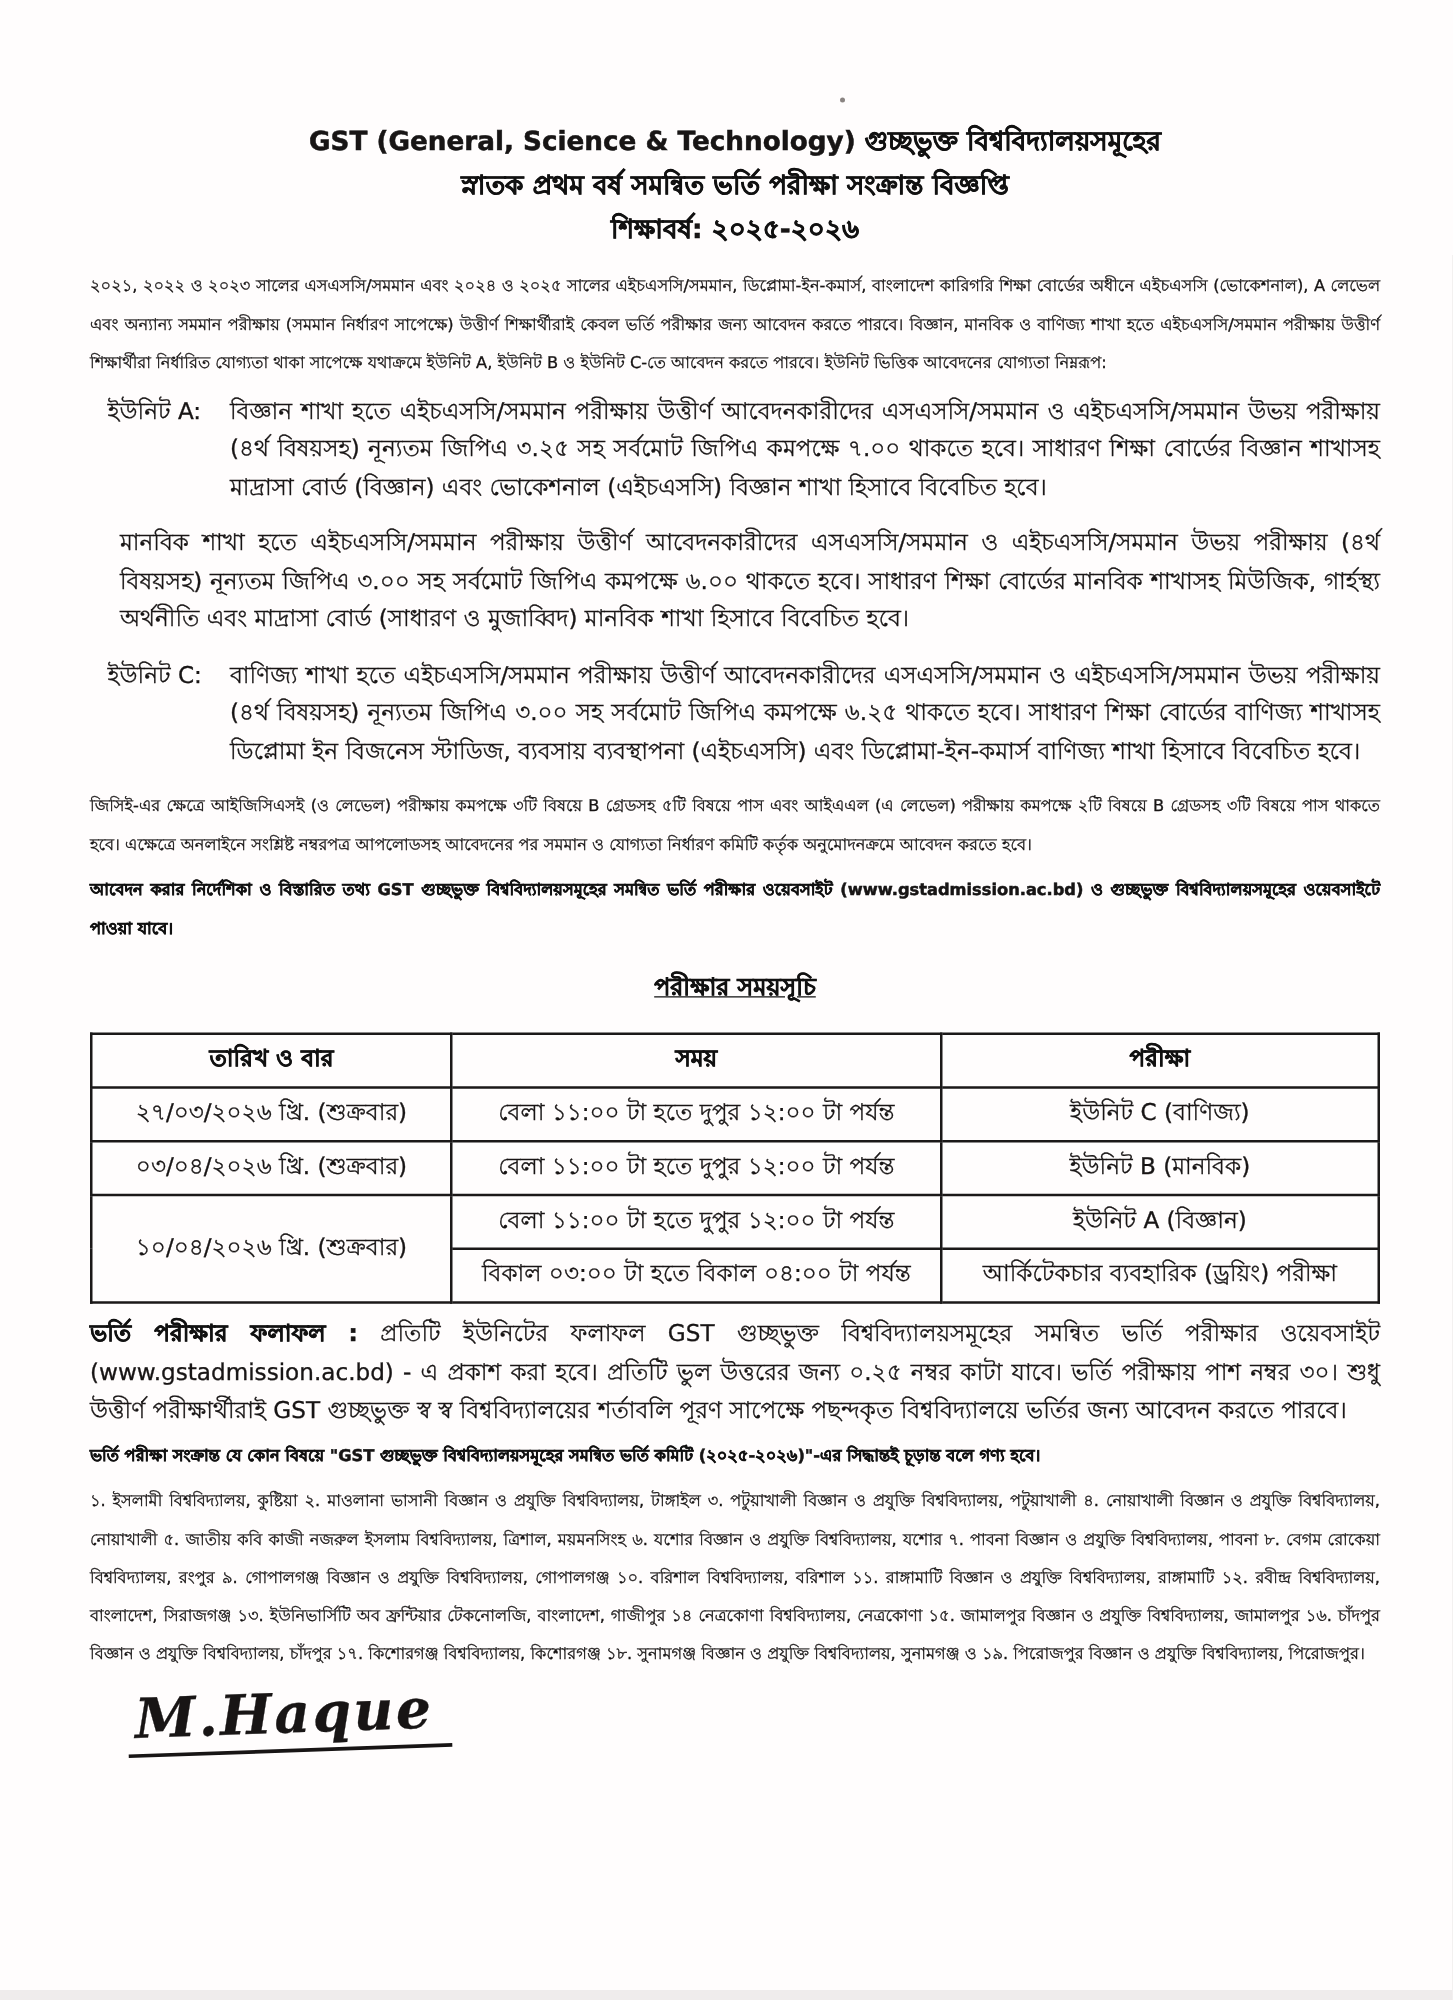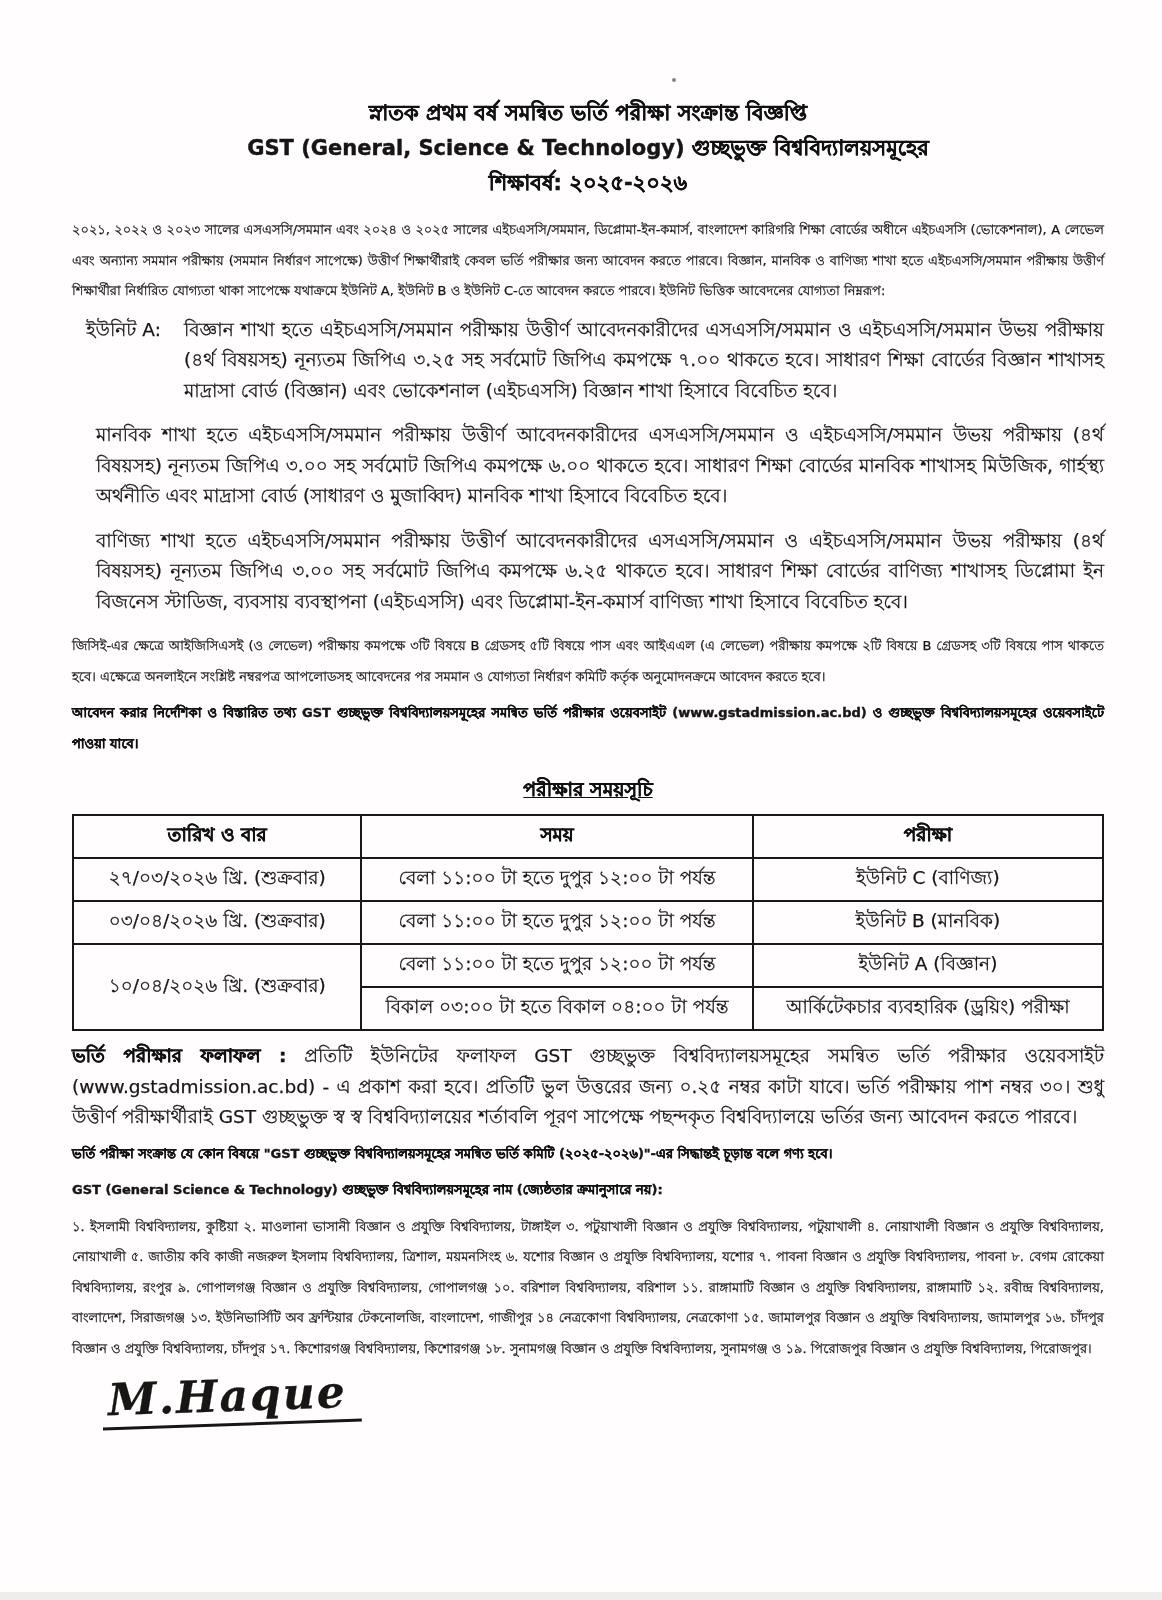--- a/index.html
+++ b/index.html
@@ -19,21 +19,21 @@
   .title-block{text-align:center;margin-bottom:14px;}
   .title-line{font-weight:bold;font-size:21px;line-height:35px;-webkit-text-stroke:0.4px #111;}
   .para{
     font-size:13px;line-height:30.5px;text-align:justify;margin:0 0 6px 0;
   }
   .bold{font-weight:bold;-webkit-text-stroke:0.4px #111;}
   .units{margin:8px 0 10px 0;}
   .unit-row{display:flex;margin:0 0 14px 0;padding-left:14px;}
   .unit-label{flex:0 0 88px;font-size:18.5px;line-height:30.5px;white-space:nowrap;}
   .unit-text{flex:1;font-size:18.5px;line-height:30.5px;text-align:justify;padding-left:10px;}
-  .table-title-wrap{text-align:center;margin:16px 0 7px 0;}
+  .table-title-wrap{text-align:center;margin:16px 0 19px 0;}
   .table-title{font-weight:bold;font-size:19px;text-decoration:underline;-webkit-text-stroke:0.4px #111;}
   table.schedule{
     width:100%;border-collapse:collapse;margin:0 0 10px 0;
     font-size:18.5px;
     padding-left:48px;
   }
   table.schedule th, table.schedule td{
     border:2.5px solid #1b1818;
     text-align:center;vertical-align:middle;
     padding:5px 6px;
@@ -57,36 +57,37 @@
   }
   .bottom-shade{position:absolute;left:0;bottom:0;width:100%;height:8px;background:#efecec;}
 </style>
 </head>
 <body>
 
 <div class="page">
   <div class="speck"></div>
 
   <div class="title-block">
+    <div class="title-line">GST (General, Science &amp; Technology) গুচ্ছভুক্ত বিশ্ববিদ্যালয়সমূহের</div>
     <div class="title-line">স্নাতক প্রথম বর্ষ সমন্বিত ভর্তি পরীক্ষা সংক্রান্ত বিজ্ঞপ্তি</div>
-    <div class="title-line">GST (General, Science &amp; Technology) গুচ্ছভুক্ত বিশ্ববিদ্যালয়সমূহের</div>
     <div class="title-line">শিক্ষাবর্ষ: ২০২৫-২০২৬</div>
   </div>
 
   <p class="para">২০২১, ২০২২ ও ২০২৩ সালের এসএসসি/সমমান এবং ২০২৪ ও ২০২৫ সালের এইচএসসি/সমমান, ডিপ্লোমা-ইন-কমার্স, বাংলাদেশ কারিগরি শিক্ষা বোর্ডের অধীনে এইচএসসি (ভোকেশনাল), A লেভেল এবং অন্যান্য সমমান পরীক্ষায় (সমমান নির্ধারণ সাপেক্ষে) উত্তীর্ণ শিক্ষার্থীরাই কেবল ভর্তি পরীক্ষার জন্য আবেদন করতে পারবে। বিজ্ঞান, মানবিক ও বাণিজ্য শাখা হতে এইচএসসি/সমমান পরীক্ষায় উত্তীর্ণ শিক্ষার্থীরা নির্ধারিত যোগ্যতা থাকা সাপেক্ষে যথাক্রমে ইউনিট A, ইউনিট B ও ইউনিট C-তে আবেদন করতে পারবে। ইউনিট ভিত্তিক আবেদনের যোগ্যতা নিম্নরূপ:</p>
 
   <div class="units">
     <div class="unit-row">
       <span class="unit-label">ইউনিট A:</span>
       <span class="unit-text">বিজ্ঞান শাখা হতে এইচএসসি/সমমান পরীক্ষায় উত্তীর্ণ আবেদনকারীদের এসএসসি/সমমান ও এইচএসসি/সমমান উভয় পরীক্ষায় (৪র্থ বিষয়সহ) নূন্যতম জিপিএ ৩.২৫ সহ সর্বমোট জিপিএ কমপক্ষে ৭.০০ থাকতে হবে। সাধারণ শিক্ষা বোর্ডের বিজ্ঞান শাখাসহ মাদ্রাসা বোর্ড (বিজ্ঞান) এবং ভোকেশনাল (এইচএসসি) বিজ্ঞান শাখা হিসাবে বিবেচিত হবে।</span>
     </div>
     <div class="unit-row">
       <span class="unit-text">মানবিক শাখা হতে এইচএসসি/সমমান পরীক্ষায় উত্তীর্ণ আবেদনকারীদের এসএসসি/সমমান ও এইচএসসি/সমমান উভয় পরীক্ষায় (৪র্থ বিষয়সহ) নূন্যতম জিপিএ ৩.০০ সহ সর্বমোট জিপিএ কমপক্ষে ৬.০০ থাকতে হবে। সাধারণ শিক্ষা বোর্ডের মানবিক শাখাসহ মিউজিক, গার্হস্থ্য অর্থনীতি এবং মাদ্রাসা বোর্ড (সাধারণ ও মুজাব্বিদ) মানবিক শাখা হিসাবে বিবেচিত হবে।</span>
     </div>
     <div class="unit-row">
+      <span class="unit-label">ইউনিট C:</span>
       <span class="unit-text">বাণিজ্য শাখা হতে এইচএসসি/সমমান পরীক্ষায় উত্তীর্ণ আবেদনকারীদের এসএসসি/সমমান ও এইচএসসি/সমমান উভয় পরীক্ষায় (৪র্থ বিষয়সহ) নূন্যতম জিপিএ ৩.০০ সহ সর্বমোট জিপিএ কমপক্ষে ৬.২৫ থাকতে হবে। সাধারণ শিক্ষা বোর্ডের বাণিজ্য শাখাসহ ডিপ্লোমা ইন বিজনেস স্টাডিজ, ব্যবসায় ব্যবস্থাপনা (এইচএসসি) এবং ডিপ্লোমা-ইন-কমার্স বাণিজ্য শাখা হিসাবে বিবেচিত হবে।</span>
     </div>
   </div>
 
   <p class="para">জিসিই-এর ক্ষেত্রে আইজিসিএসই (ও লেভেল) পরীক্ষায় কমপক্ষে ৩টি বিষয়ে B গ্রেডসহ ৫টি বিষয়ে পাস এবং আইএএল (এ লেভেল) পরীক্ষায় কমপক্ষে ২টি বিষয়ে B গ্রেডসহ ৩টি বিষয়ে পাস থাকতে হবে। এক্ষেত্রে অনলাইনে সংশ্লিষ্ট নম্বরপত্র আপলোডসহ আবেদনের পর সমমান ও যোগ্যতা নির্ধারণ কমিটি কর্তৃক অনুমোদনক্রমে আবেদন করতে হবে।</p>
 
   <p class="para bold">আবেদন করার নির্দেশিকা ও বিস্তারিত তথ্য GST গুচ্ছভুক্ত বিশ্ববিদ্যালয়সমূহের সমন্বিত ভর্তি পরীক্ষার ওয়েবসাইট (www.gstadmission.ac.bd) ও গুচ্ছভুক্ত বিশ্ববিদ্যালয়সমূহের ওয়েবসাইটে পাওয়া যাবে।</p>
 
   <div class="table-title-wrap">
     <span class="table-title">পরীক্ষার সময়সূচি</span>
@@ -124,21 +125,20 @@
   </table>
 
 
   <p class="lead-para">
     <span class="bold">ভর্তি পরীক্ষার ফলাফল :</span>
     <span>প্রতিটি ইউনিটের ফলাফল GST গুচ্ছভুক্ত বিশ্ববিদ্যালয়সমূহের সমন্বিত ভর্তি পরীক্ষার ওয়েবসাইট (www.gstadmission.ac.bd) - এ প্রকাশ করা হবে। প্রতিটি ভুল উত্তরের জন্য ০.২৫ নম্বর কাটা যাবে। ভর্তি পরীক্ষায় পাশ নম্বর ৩০। শুধু উত্তীর্ণ পরীক্ষার্থীরাই GST গুচ্ছভুক্ত স্ব স্ব বিশ্ববিদ্যালয়ের শর্তাবলি পূরণ সাপেক্ষে পছন্দকৃত বিশ্ববিদ্যালয়ে ভর্তির জন্য আবেদন করতে পারবে।</span>
   </p>
 
   <p class="para bold">ভর্তি পরীক্ষা সংক্রান্ত যে কোন বিষয়ে "GST গুচ্ছভুক্ত বিশ্ববিদ্যালয়সমূহের সমন্বিত ভর্তি কমিটি (২০২৫-২০২৬)"-এর সিদ্ধান্তই চূড়ান্ত বলে গণ্য হবে।</p>
 
-  <p class="para bold">GST (General Science &amp; Technology) গুচ্ছভুক্ত বিশ্ববিদ্যালয়সমূহের নাম (জ্যেষ্ঠতার ক্রমানুসারে নয়):</p>
 
   <p class="para">১. ইসলামী বিশ্ববিদ্যালয়, কুষ্টিয়া ২. মাওলানা ভাসানী বিজ্ঞান ও প্রযুক্তি বিশ্ববিদ্যালয়, টাঙ্গাইল ৩. পটুয়াখালী বিজ্ঞান ও প্রযুক্তি বিশ্ববিদ্যালয়, পটুয়াখালী ৪. নোয়াখালী বিজ্ঞান ও প্রযুক্তি বিশ্ববিদ্যালয়, নোয়াখালী ৫. জাতীয় কবি কাজী নজরুল ইসলাম বিশ্ববিদ্যালয়, ত্রিশাল, ময়মনসিংহ ৬. যশোর বিজ্ঞান ও প্রযুক্তি বিশ্ববিদ্যালয়, যশোর ৭. পাবনা বিজ্ঞান ও প্রযুক্তি বিশ্ববিদ্যালয়, পাবনা ৮. বেগম রোকেয়া বিশ্ববিদ্যালয়, রংপুর ৯. গোপালগঞ্জ বিজ্ঞান ও প্রযুক্তি বিশ্ববিদ্যালয়, গোপালগঞ্জ ১০. বরিশাল বিশ্ববিদ্যালয়, বরিশাল ১১. রাঙ্গামাটি বিজ্ঞান ও প্রযুক্তি বিশ্ববিদ্যালয়, রাঙ্গামাটি ১২. রবীন্দ্র বিশ্ববিদ্যালয়, বাংলাদেশ, সিরাজগঞ্জ ১৩. ইউনিভার্সিটি অব ফ্রন্টিয়ার টেকনোলজি, বাংলাদেশ, গাজীপুর ১৪ নেত্রকোণা বিশ্ববিদ্যালয়, নেত্রকোণা ১৫. জামালপুর বিজ্ঞান ও প্রযুক্তি বিশ্ববিদ্যালয়, জামালপুর ১৬. চাঁদপুর বিজ্ঞান ও প্রযুক্তি বিশ্ববিদ্যালয়, চাঁদপুর ১৭. কিশোরগঞ্জ বিশ্ববিদ্যালয়, কিশোরগঞ্জ ১৮. সুনামগঞ্জ বিজ্ঞান ও প্রযুক্তি বিশ্ববিদ্যালয়, সুনামগঞ্জ ও ১৯. পিরোজপুর বিজ্ঞান ও প্রযুক্তি বিশ্ববিদ্যালয়, পিরোজপুর।</p>
 
   <div class="sig-block">
     <div class="sig-row">
       <span class="sig-hand">M.Haque</span>
     </div>
 
   </div>
 

